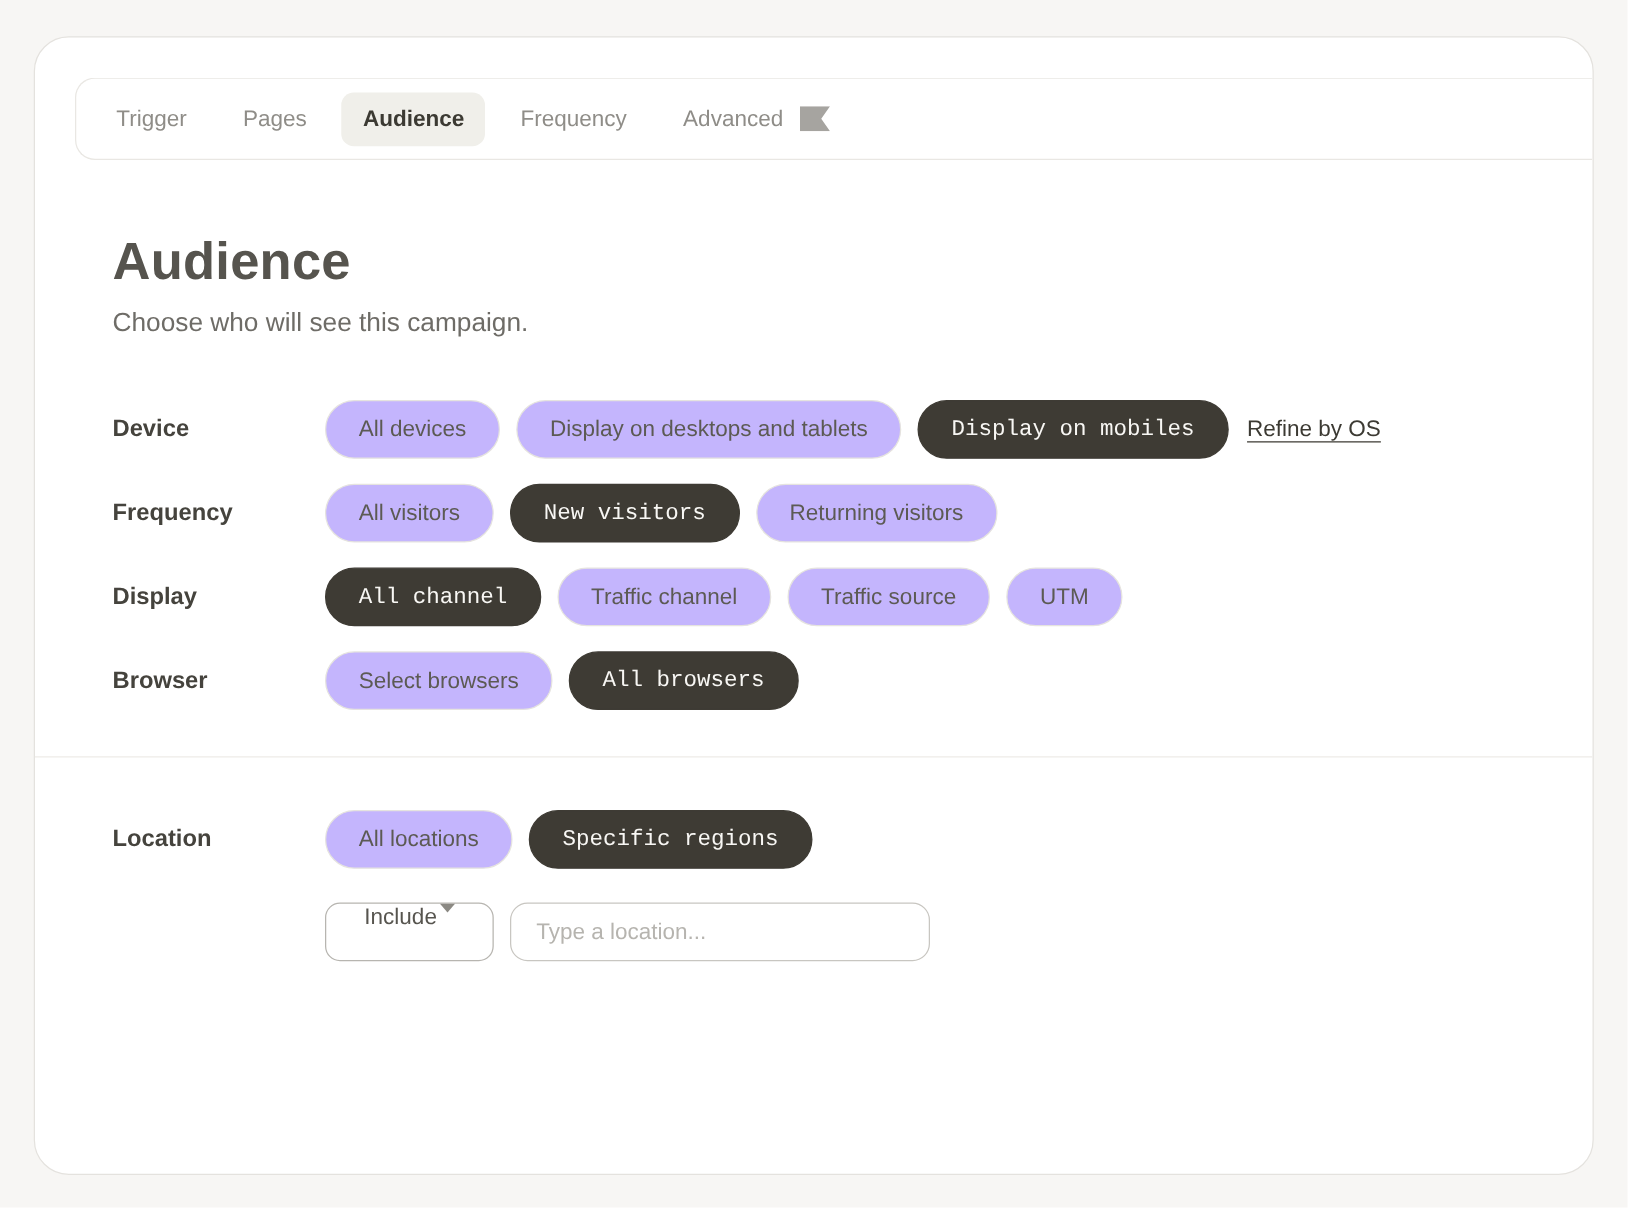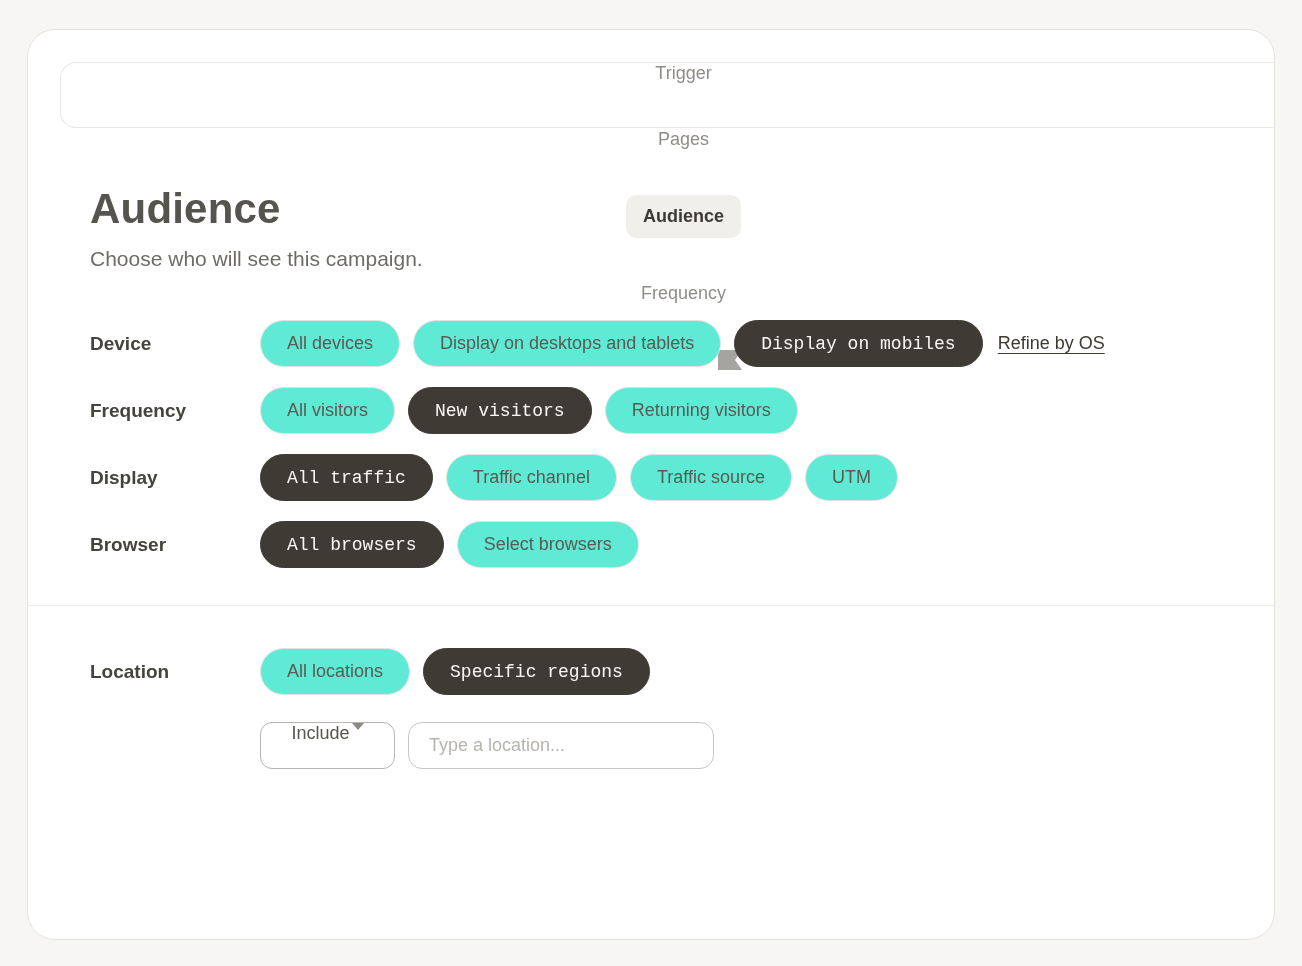--- a/index.html
+++ b/index.html
@@ -24,21 +24,20 @@
   .tabbar {
     margin: 32px 0 0 32px;
     height: 66px;
     border: 1px solid #e9e7e3;
     border-right: none;
     border-radius: 16px 0 0 16px;
     display: flex;
     align-items: center;
     padding-left: 32px;
     gap: 45px;
-    flex-direction: column;
   }
   .tab {
     font-size: 18px;
     color: #8f8d88;
     background: none;
     border: none;
     font-family: inherit;
     cursor: pointer;
     display: flex;
     align-items: center;
@@ -84,21 +83,21 @@
   }
   .pills {
     display: flex;
     align-items: center;
     gap: 13px;
   }
   .pill {
     height: 47px;
     border-radius: 24px;
     border: 1px solid #e5e3df;
-    background: #5eead4;
+    background: #c4b5fd;
     color: #5c5a54;
     font-size: 18px;
     font-family: inherit;
     padding: 0 26px;
     cursor: pointer;
     white-space: nowrap;
   }
   .pill.selected {
     background: #3e3b34;
     border-color: #3e3b34;
@@ -143,21 +142,21 @@
     cursor: pointer;
   }
   .chevron-down {
     width: 0; height: 0;
     border-left: 6px solid transparent;
     border-right: 6px solid transparent;
     border-top: 7px solid #8b8983;
   }
   .location-input {
     height: 47px;
-    width: 306px;
+    width: 336px;
     border: 1.5px solid #c8c6c1;
     border-radius: 14px;
     font-size: 18px;
     font-family: inherit;
     color: #45433d;
     padding: 0 20px;
     outline: none;
     background: #ffffff;
   }
   .location-input::placeholder { color: #b6b4af; }
@@ -204,32 +203,32 @@
         <div class="pills">
           <button class="pill">All visitors</button>
           <button class="pill selected">New visitors</button>
           <button class="pill">Returning visitors</button>
         </div>
       </div>
 
       <div class="row">
         <div class="row-label">Display</div>
         <div class="pills">
-          <button class="pill selected">All traffic</button>
+          <button class="pill selected">All channel</button>
           <button class="pill">Traffic channel</button>
           <button class="pill">Traffic source</button>
           <button class="pill">UTM</button>
         </div>
       </div>
 
       <div class="row">
         <div class="row-label">Browser</div>
         <div class="pills">
+          <button class="pill">Select browsers</button>
           <button class="pill selected">All browsers</button>
-          <button class="pill">Select browsers</button>
         </div>
       </div>
 
 
       <div class="divider"></div>
 
       <div class="row" style="margin-bottom:0">
         <div class="row-label">Location</div>
         <div class="pills">
           <button class="pill">All locations</button>

